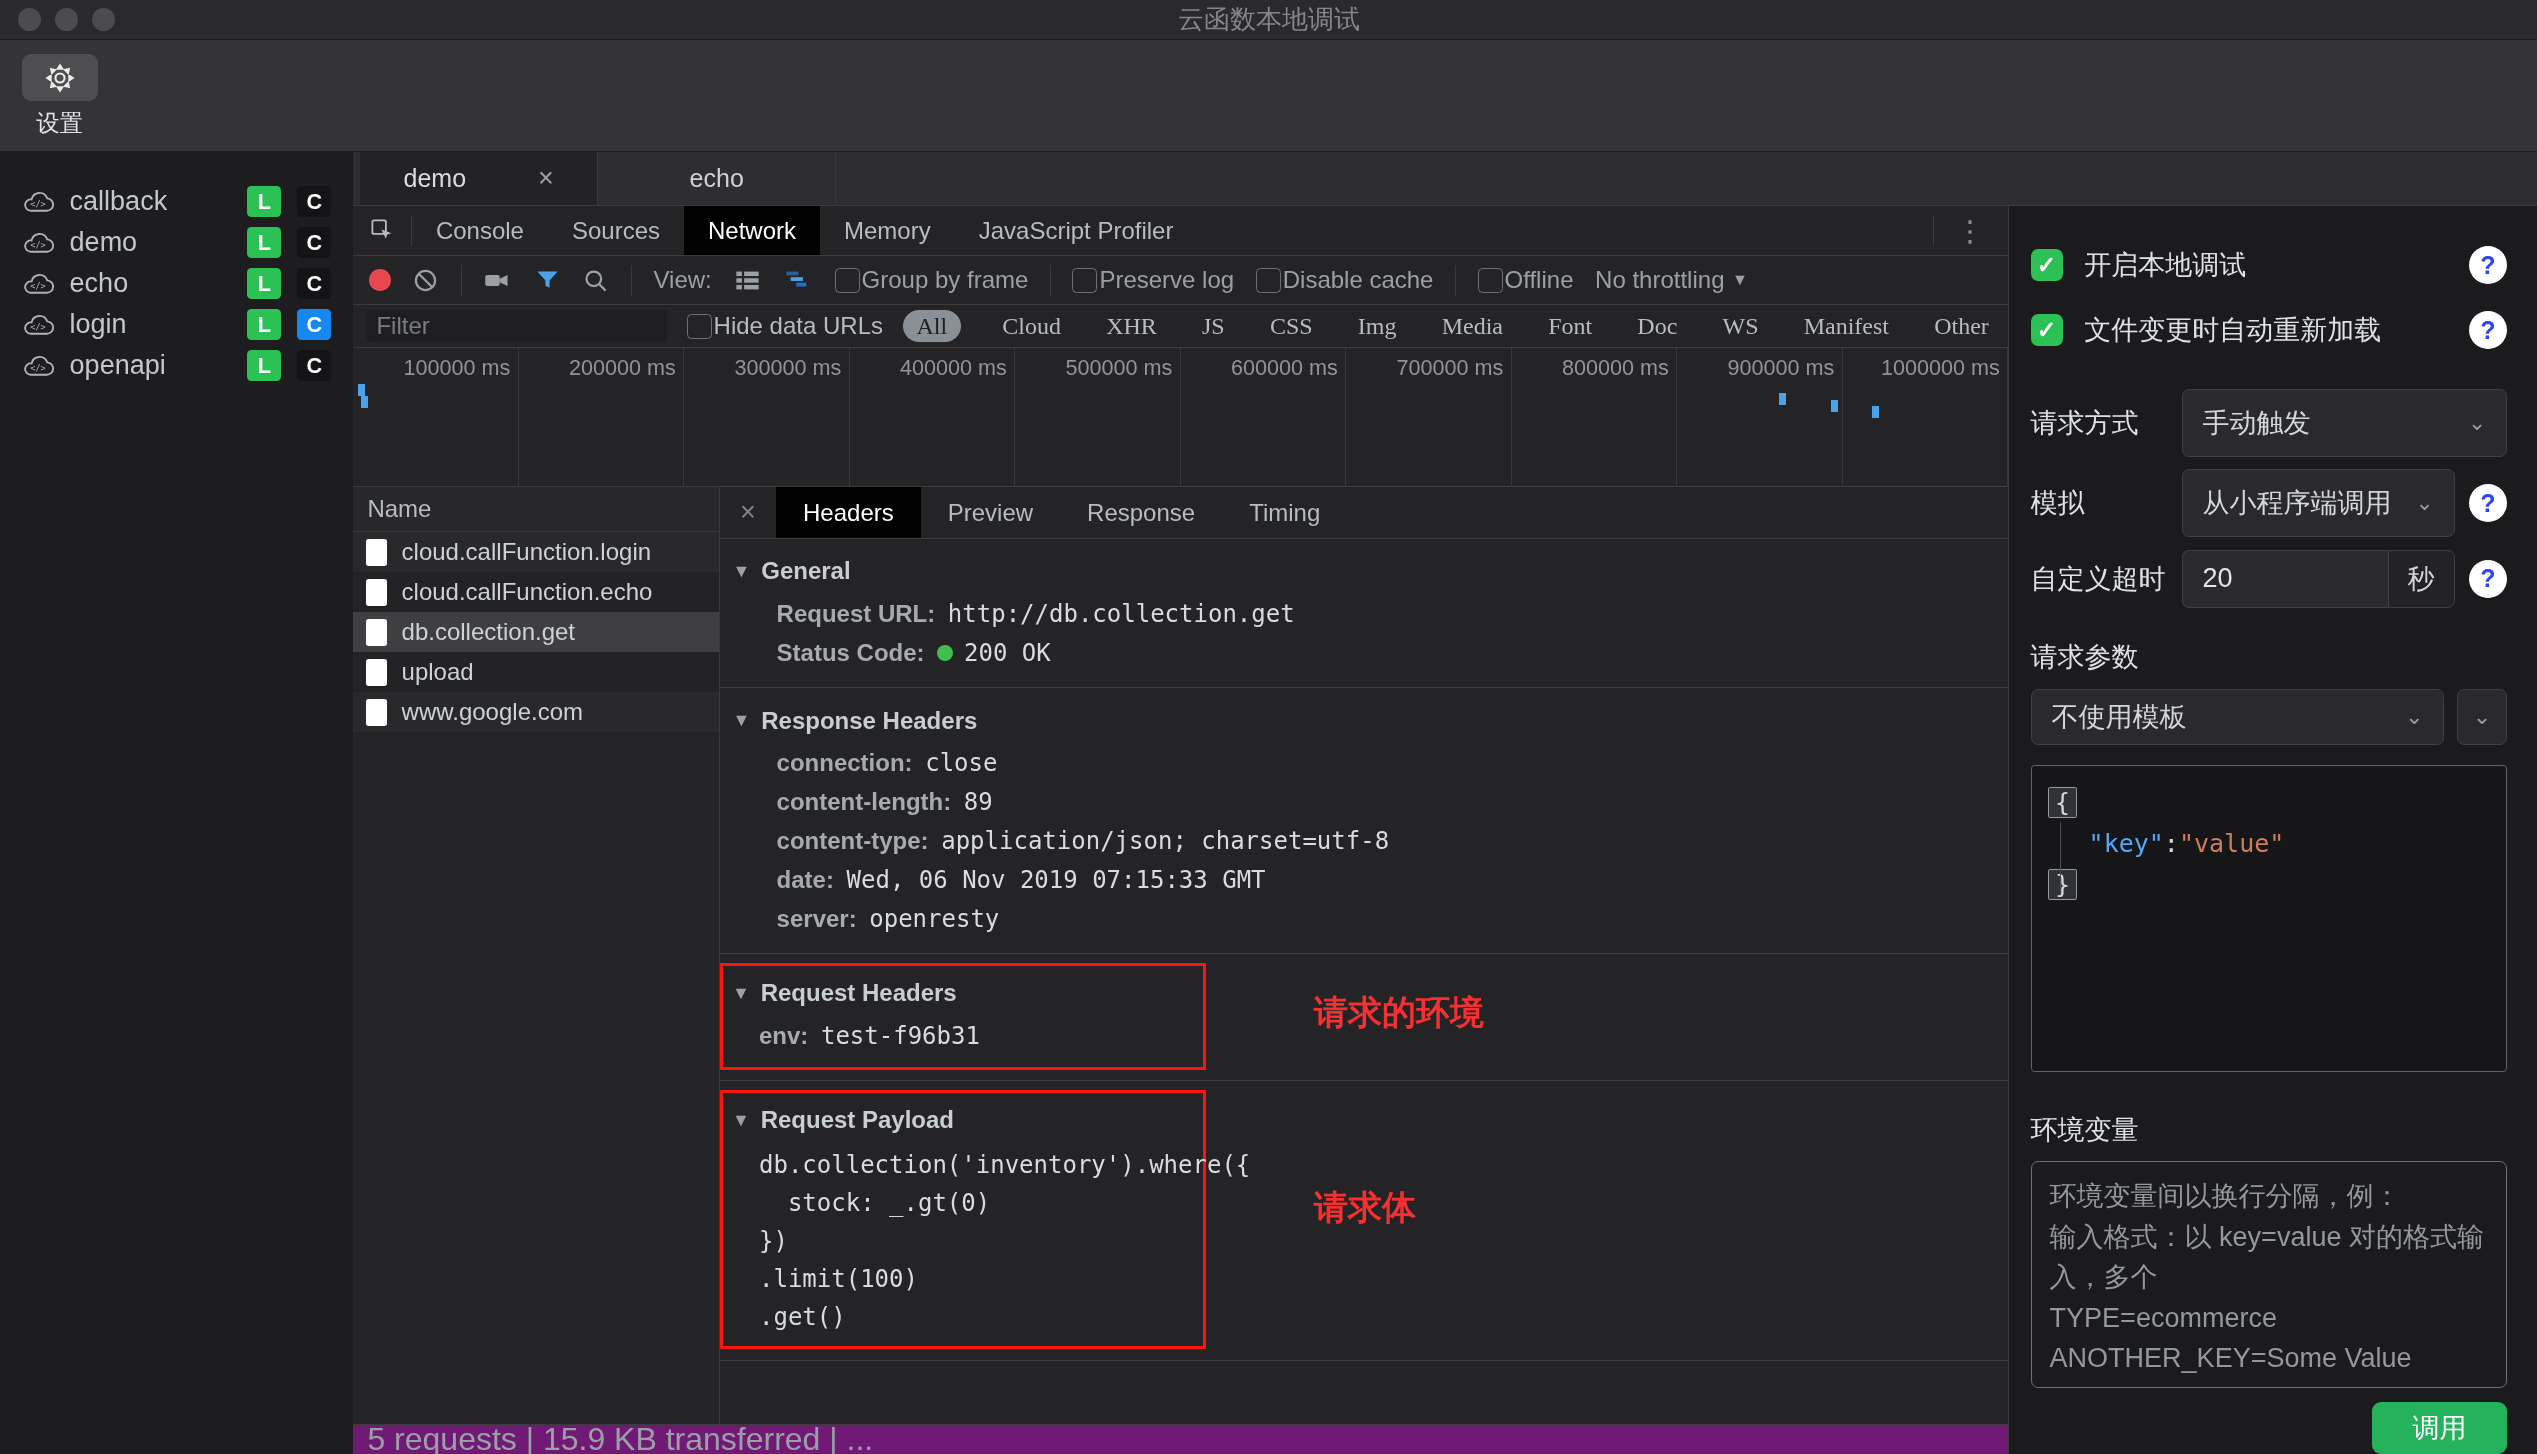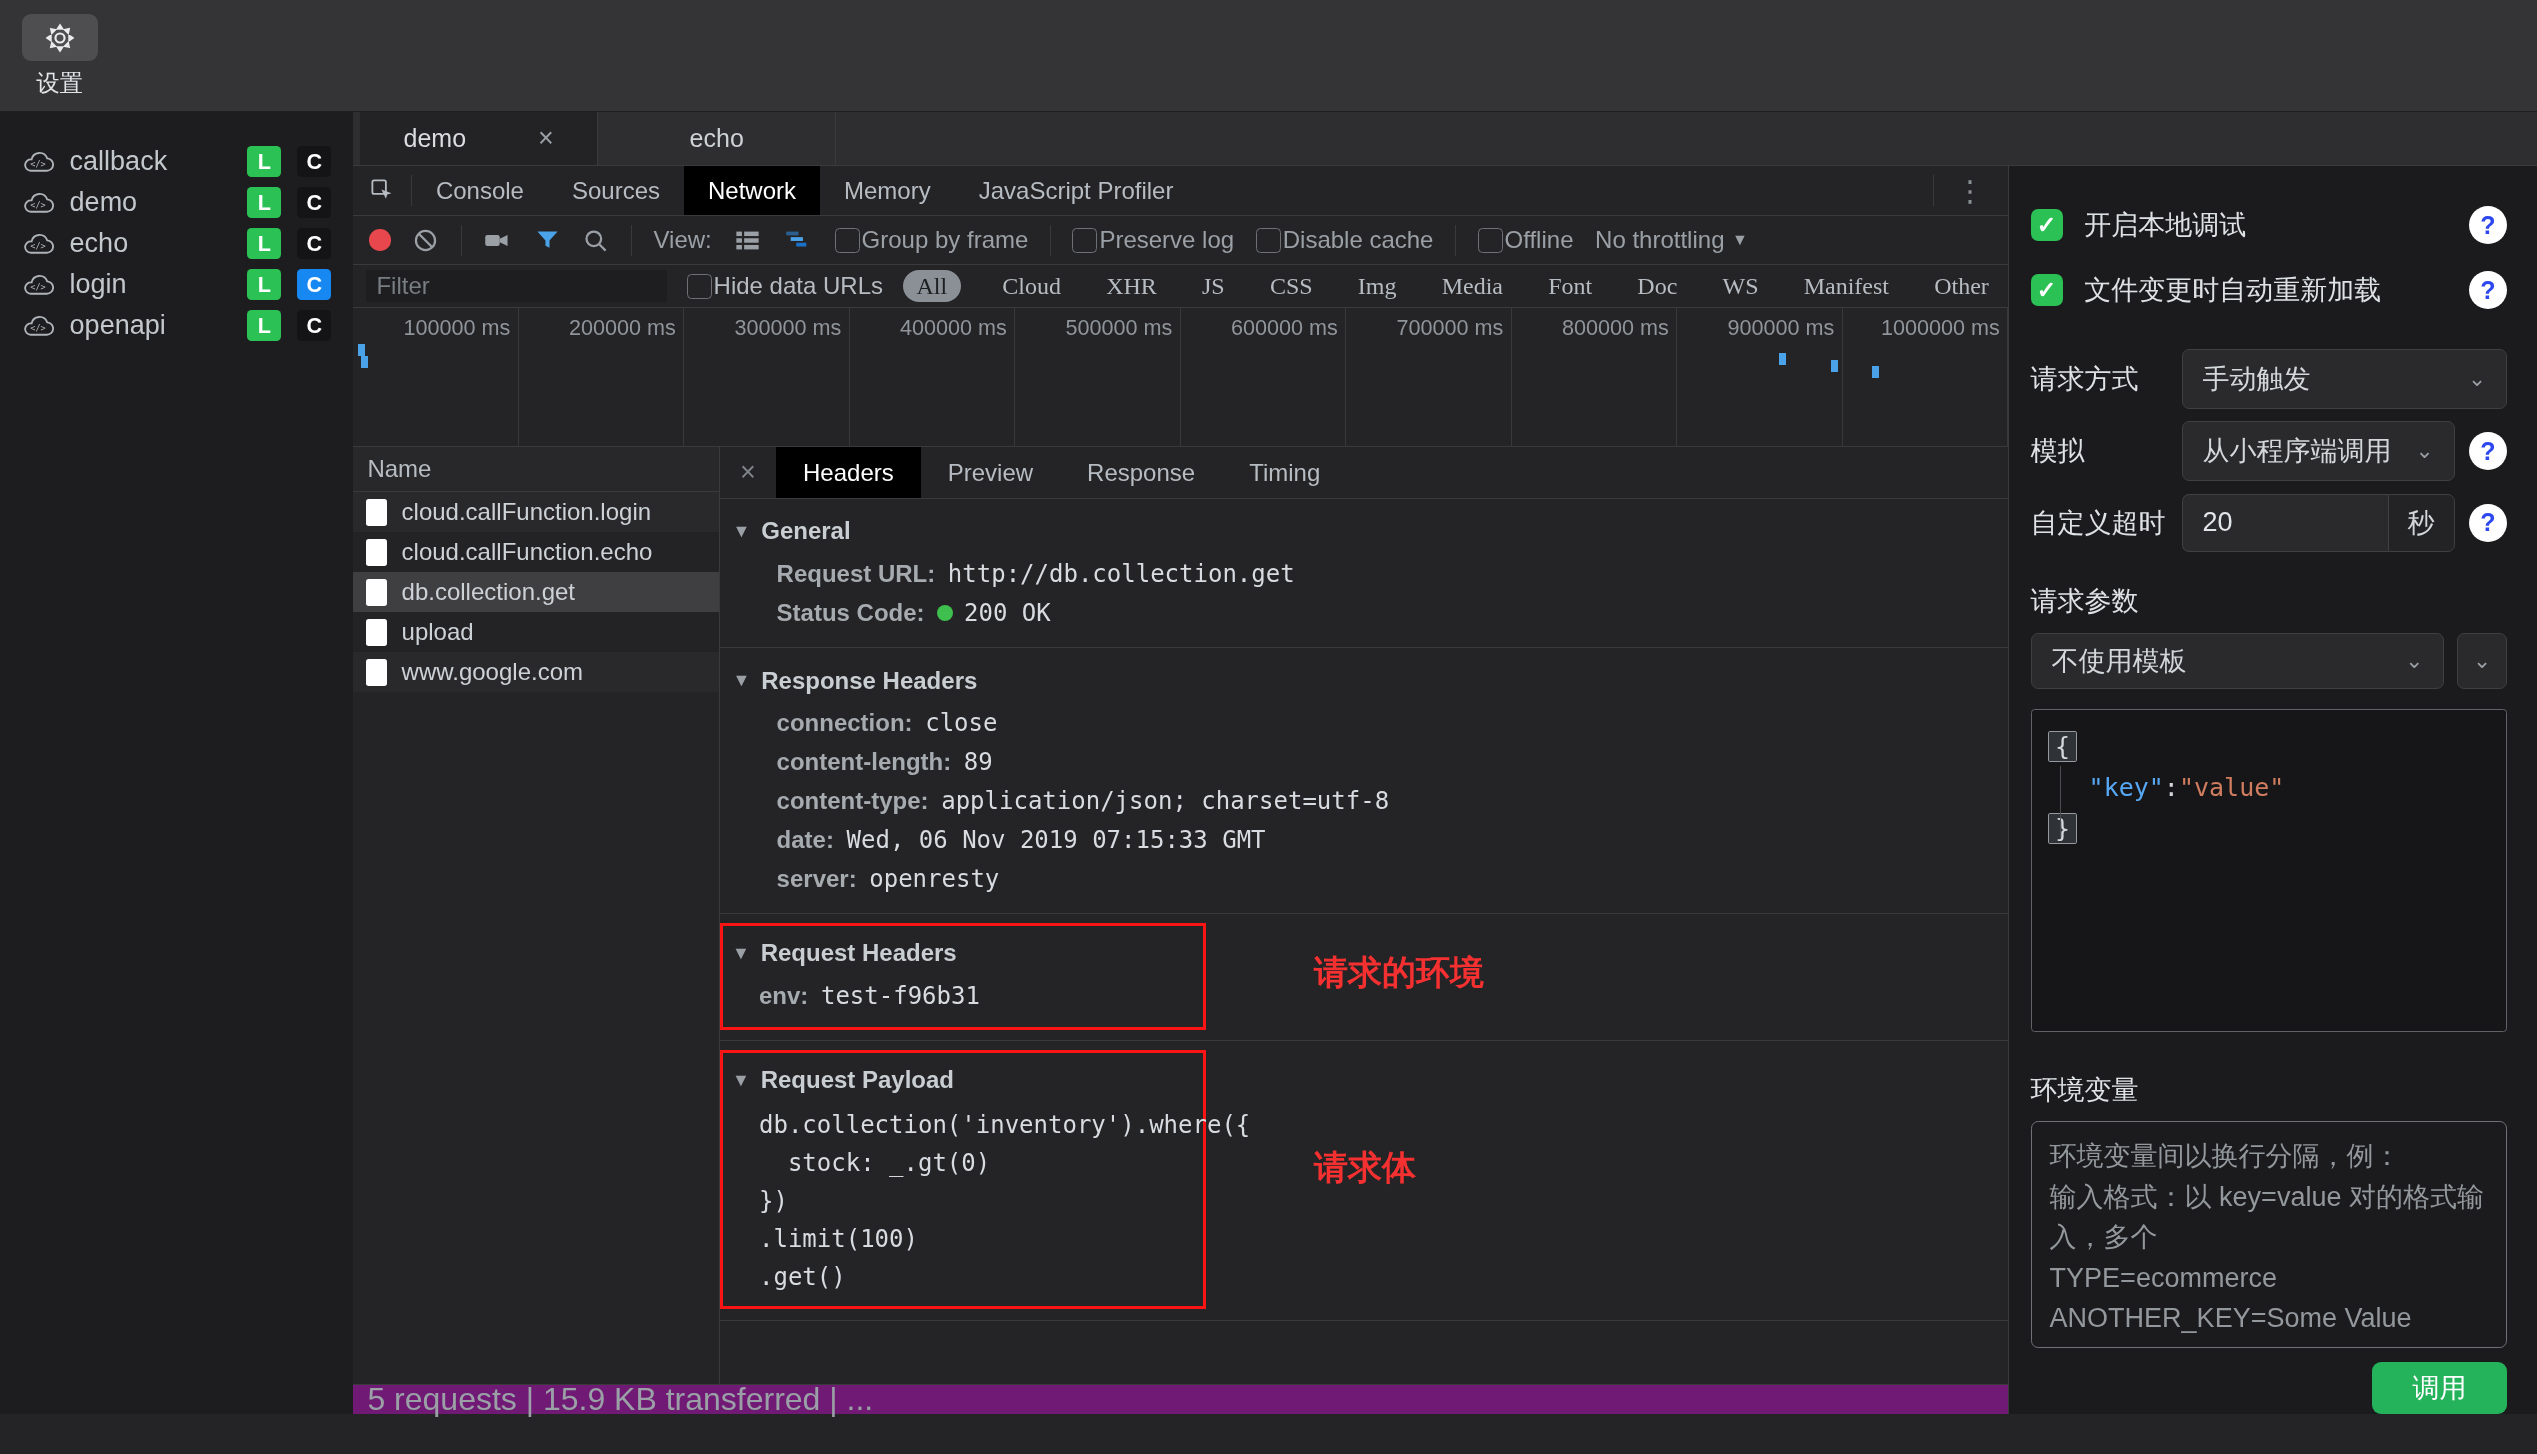--- a/index.html
+++ b/index.html
@@ -113,21 +113,21 @@
     font-size:27px; color:#dfe2e5; display:flex; flex-direction:column; }
   .toggle-row{ display:flex; align-items:center; margin-bottom:27px; height:40px; }
   .green-check{ width:32px; height:32px; border-radius:7.2px; background:#2bc155; color:#fff;
     display:flex; align-items:center; justify-content:center; font-size:23.4px; font-weight:bold; flex:none; }
   .toggle-label{ margin-left:21.6px; }
   .help{ margin-left:auto; width:38px; height:38px; border-radius:50%; background:#fff; color:#2d47f0;
     font-weight:bold; font-size:25px; display:flex; align-items:center; justify-content:center; flex:none; }
   .help.fixed{ margin-left:14.4px; }
   .field-row{ display:flex; align-items:center; margin-top:12.6px; }
   .field-label{ width:151px; flex:none; }
-  .select{ flex:1; height:60px; background:#2a2a2c; border:0.9px solid #404042; border-radius:7.2px;
+  .select{ flex:1; height:68px; background:#2a2a2c; border:0.9px solid #404042; border-radius:7.2px;
     display:flex; align-items:center; padding:0 20px; color:#d3d7da; min-width:0; }
   .chev{ margin-left:auto; color:#9aa0a6; font-size:21.6px; }
   .ti-group{ flex:1; display:flex; height:58px; min-width:0; }
   .ti{ flex:1; background:#2a2a2c; border:0.9px solid #404042; border-right:none;
     border-radius:7.2px 0 0 7.2px; display:flex; align-items:center; padding:0 20px; color:#e2e5e8; }
   .unit{ width:67px; background:#232325; border:0.9px solid #404042; border-radius:0 7.2px 7.2px 0;
     display:flex; align-items:center; justify-content:center; color:#d3d7da; }
   .params-label{ margin-top:31px; }
   .params-row{ display:flex; gap:12.6px; margin-top:14.4px; }
   .params-row .select{ height:56px; }
@@ -148,20 +148,28 @@
   .invoke-row{ margin-top:14.4px; display:flex; justify-content:flex-end; }
   .invoke-btn{ width:135px; height:52px; background:#24b25b; color:#fff; font-size:27px;
     border-radius:9px; display:flex; align-items:center; justify-content:center; }
   svg{ display:block; }
 </style>
 </head>
 <body>
 
 <div class="app">
 
+  <div class="titlebar">
+    <div class="lights">
+      <span class="light"></span>
+      <span class="light"></span>
+      <span class="light"></span>
+    </div>
+    <div class="win-title">云函数本地调试</div>
+  </div>
 
   <div class="app-toolbar">
     <div class="settings-btn">
       <span>
         <svg width="32" height="32" viewBox="0 0 24 24" fill="none" stroke="#ececec" stroke-width="1.6">
           <circle cx="12" cy="12" r="3.4"></circle>
           <path d="M12 2.6l1.6 2.4h-3.2L12 2.6zM12 21.4l1.6-2.4h-3.2l1.6 2.4zM2.6 12l2.4-1.6v3.2L2.6 12zM21.4 12l-2.4-1.6v3.2l2.4-1.6zM5.4 5.4l2.8.6-2.2 2.2-.6-2.8zM18.6 18.6l-2.8-.6 2.2-2.2.6 2.8zM18.6 5.4l-.6 2.8-2.2-2.2 2.8-.6zM5.4 18.6l.6-2.8 2.2 2.2-2.8.6z"></path>
         </svg>
       </span>
     </div>

